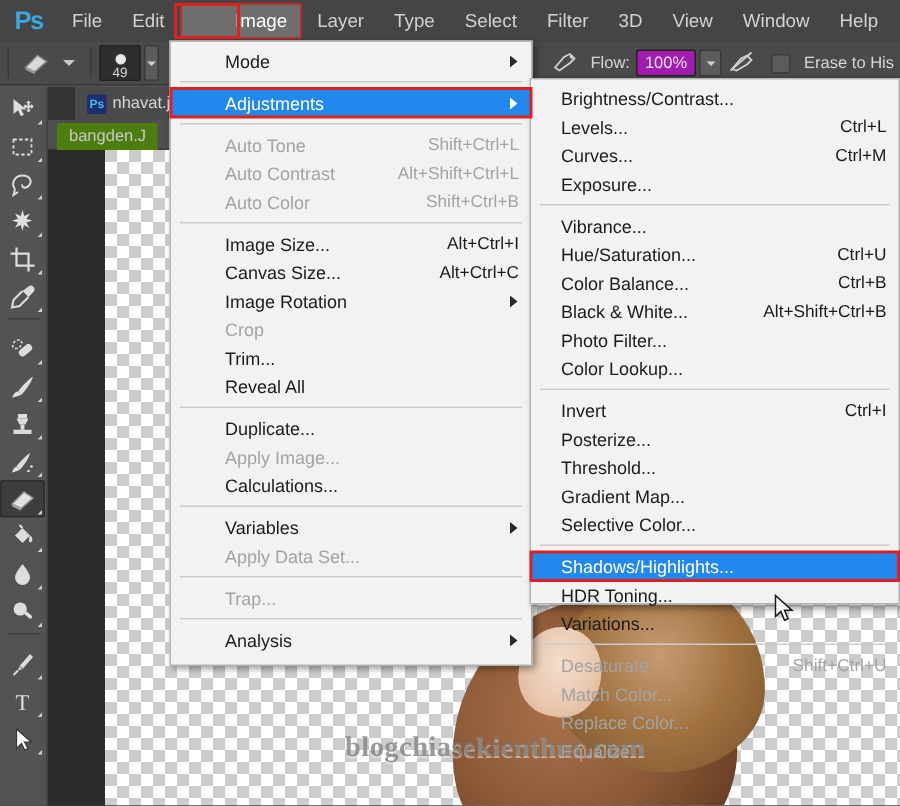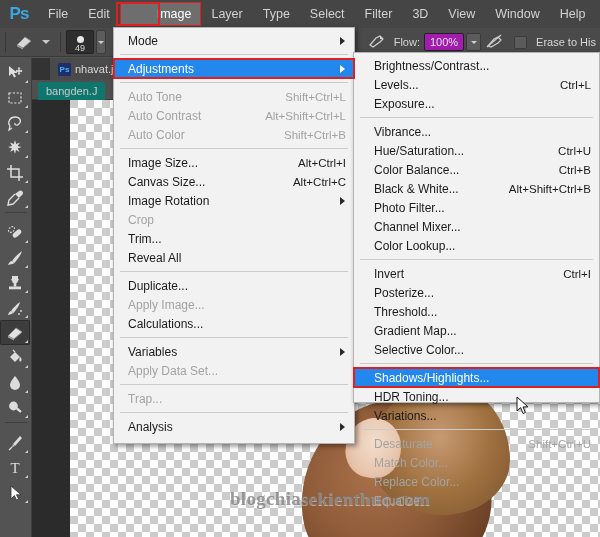--- a/index.html
+++ b/index.html
@@ -110,21 +110,21 @@
     font-size:8px;font-weight:bold;display:flex;align-items:center;justify-content:center;
     border-radius:1px;
   }
   #tabstrip2{
     position:absolute; left:0; top:22px; width:568px; height:20px;
     background:#4f4f4f; border-bottom:1px solid #3a3a3a;
   }
   .tab2{
     position:absolute; left:6px; top:2px; height:18px;
     display:flex; align-items:center; padding:0 8px;
-    font-size:11px; color:#c9c9c9; background:#0f766e; border-radius:2px 2px 0 0;
+    font-size:11px; color:#c9c9c9; background:#4d7c0f; border-radius:2px 2px 0 0;
   }
 
   
   #canvas{
     position:absolute; left:38px; top:42px; width:530px; height:437px;
     overflow:hidden;
     background:
       repeating-conic-gradient(#ffffff 0% 25%, #cccccc 0% 50%) 0 0 / 16px 16px;
   }
   #canvas-dark{
@@ -159,21 +159,21 @@
 
   
   #imagemenu{
     position:absolute; left:113px; top:27px; width:242px; height:417px;
     background:#f2f2f2; border:1px solid #b4b4b4;
     box-shadow:2px 2px 5px rgba(0,0,0,.45);
     padding:3px 0;
   }
   .mrow{
     height:19px; display:flex; align-items:center;
-    padding:0 8px 0 14px; font-size:12px; color:#1b1b1b;
+    padding:0 8px 0 36px; font-size:12px; color:#1b1b1b;
     position:relative; white-space:nowrap;
   }
   .mrow.dis{ color:#a3a3a3; }
   .mrow .sc{ margin-left:auto; padding-left:22px; font-size:11.5px; }
   .mrow .arrow{
     position:absolute; right:9px; top:50%; transform:translateY(-50%);
     width:0;height:0;border-top:4px solid transparent;border-bottom:4px solid transparent;
     border-left:5px solid #2a2a2a;
   }
   .msep{ height:1px; background:#cbcbcb; margin:4px 6px; }
@@ -483,43 +483,44 @@
 
 <div id="adjmenu">
     <div class="mrow">
       <span>Brightness/Contrast...</span>
     </div>
     <div class="mrow">
       <span>Levels...</span>
       <span class="sc">Ctrl+L</span>
     </div>
     <div class="mrow">
+      <span>Curves...</span>
+      <span class="sc">Ctrl+M</span>
+    </div>
+    <div class="mrow">
       <span>Exposure...</span>
     </div>
     <div class="msep"></div>
     <div class="mrow">
       <span>Vibrance...</span>
     </div>
     <div class="mrow">
       <span>Hue/Saturation...</span>
       <span class="sc">Ctrl+U</span>
     </div>
     <div class="mrow">
       <span>Color Balance...</span>
       <span class="sc">Ctrl+B</span>
     </div>
     <div class="mrow">
       <span>Black &amp; White...</span>
       <span class="sc">Alt+Shift+Ctrl+B</span>
     </div>
     <div class="mrow">
       <span>Photo Filter...</span>
-    </div>
-    <div class="mrow">
-      <span>Channel Mixer...</span>
     </div>
     <div class="mrow">
       <span>Color Lookup...</span>
     </div>
     <div class="msep"></div>
     <div class="mrow">
       <span>Invert</span>
       <span class="sc">Ctrl+I</span>
     </div>
     <div class="mrow">

